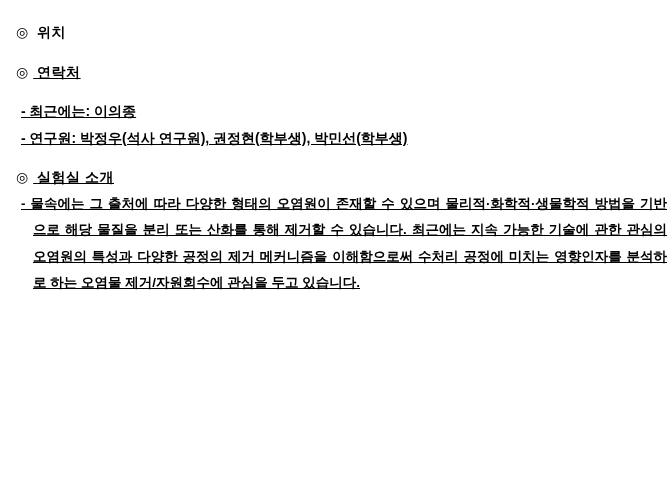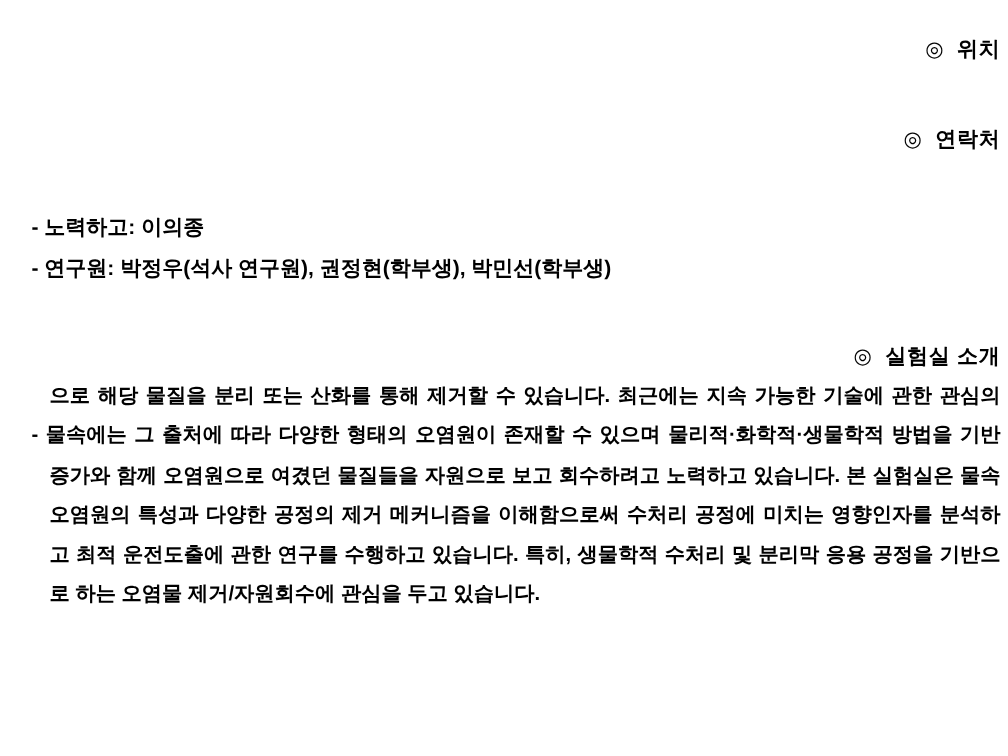--- a/index.html
+++ b/index.html
@@ -16,25 +16,24 @@
     color: #000000;
     font-size: 14px;
   }
   .page {
     box-sizing: border-box;
     width: 672px;
     height: 504px;
     padding: 19px 5px 8px 16px;
   }
   section { margin: 0; }
-  section + section { margin-top: 33px; }
+  section + section { margin-top: 13px; text-decoration: underline; }
   .sec-header {
     line-height: 26.5px;
     white-space: nowrap;
-    text-align: right;
   }
   .marker {
     display: inline-block;
     margin-right: 5px;
     font-size: 14px;
   }
   .sec-title { letter-spacing: 0.5px; }
   .sec-line {
     line-height: 26.5px;
     margin-left: 5px;
@@ -68,32 +67,30 @@
   </section>
 
   <section>
     <div class="sec-header">
       <span class="marker">◎</span>
       <span class="sec-title">연락처</span>
     </div>
   </section>
 
   <section>
-    <div class="sec-line">- 노력하고: 이의종</div>
+    <div class="sec-line">- 최근에는: 이의종</div>
     <div class="sec-line">- 연구원: 박정우(석사 연구원), 권정현(학부생), 박민선(학부생)</div>
   </section>
 
   <section>
     <div class="sec-header">
       <span class="marker">◎</span>
       <span class="sec-title">실험실 소개</span>
     </div>
     <div class="para">
+      <div class="para-line jl">- 물속에는 그 출처에 따라 다양한 형태의 오염원이 존재할 수 있으며 물리적·화학적·생물학적 방법을 기반</div>
       <div class="para-line jl cont">으로 해당 물질을 분리 또는 산화를 통해 제거할 수 있습니다. 최근에는 지속 가능한 기술에 관한 관심의</div>
-      <div class="para-line jl">- 물속에는 그 출처에 따라 다양한 형태의 오염원이 존재할 수 있으며 물리적·화학적·생물학적 방법을 기반</div>
-      <div class="para-line jl cont">증가와 함께 오염원으로 여겼던 물질들을 자원으로 보고 회수하려고 노력하고 있습니다. 본 실험실은 물속</div>
       <div class="para-line jl cont">오염원의 특성과 다양한 공정의 제거 메커니즘을 이해함으로써 수처리 공정에 미치는 영향인자를 분석하</div>
-      <div class="para-line jl cont">고 최적 운전도출에 관한 연구를 수행하고 있습니다. 특히, 생물학적 수처리 및 분리막 응용 공정을 기반으</div>
       <div class="para-line cont">로 하는 오염물 제거/자원회수에 관심을 두고 있습니다.</div>
     </div>
   </section>
 
 </div>
 
 </body></html>

